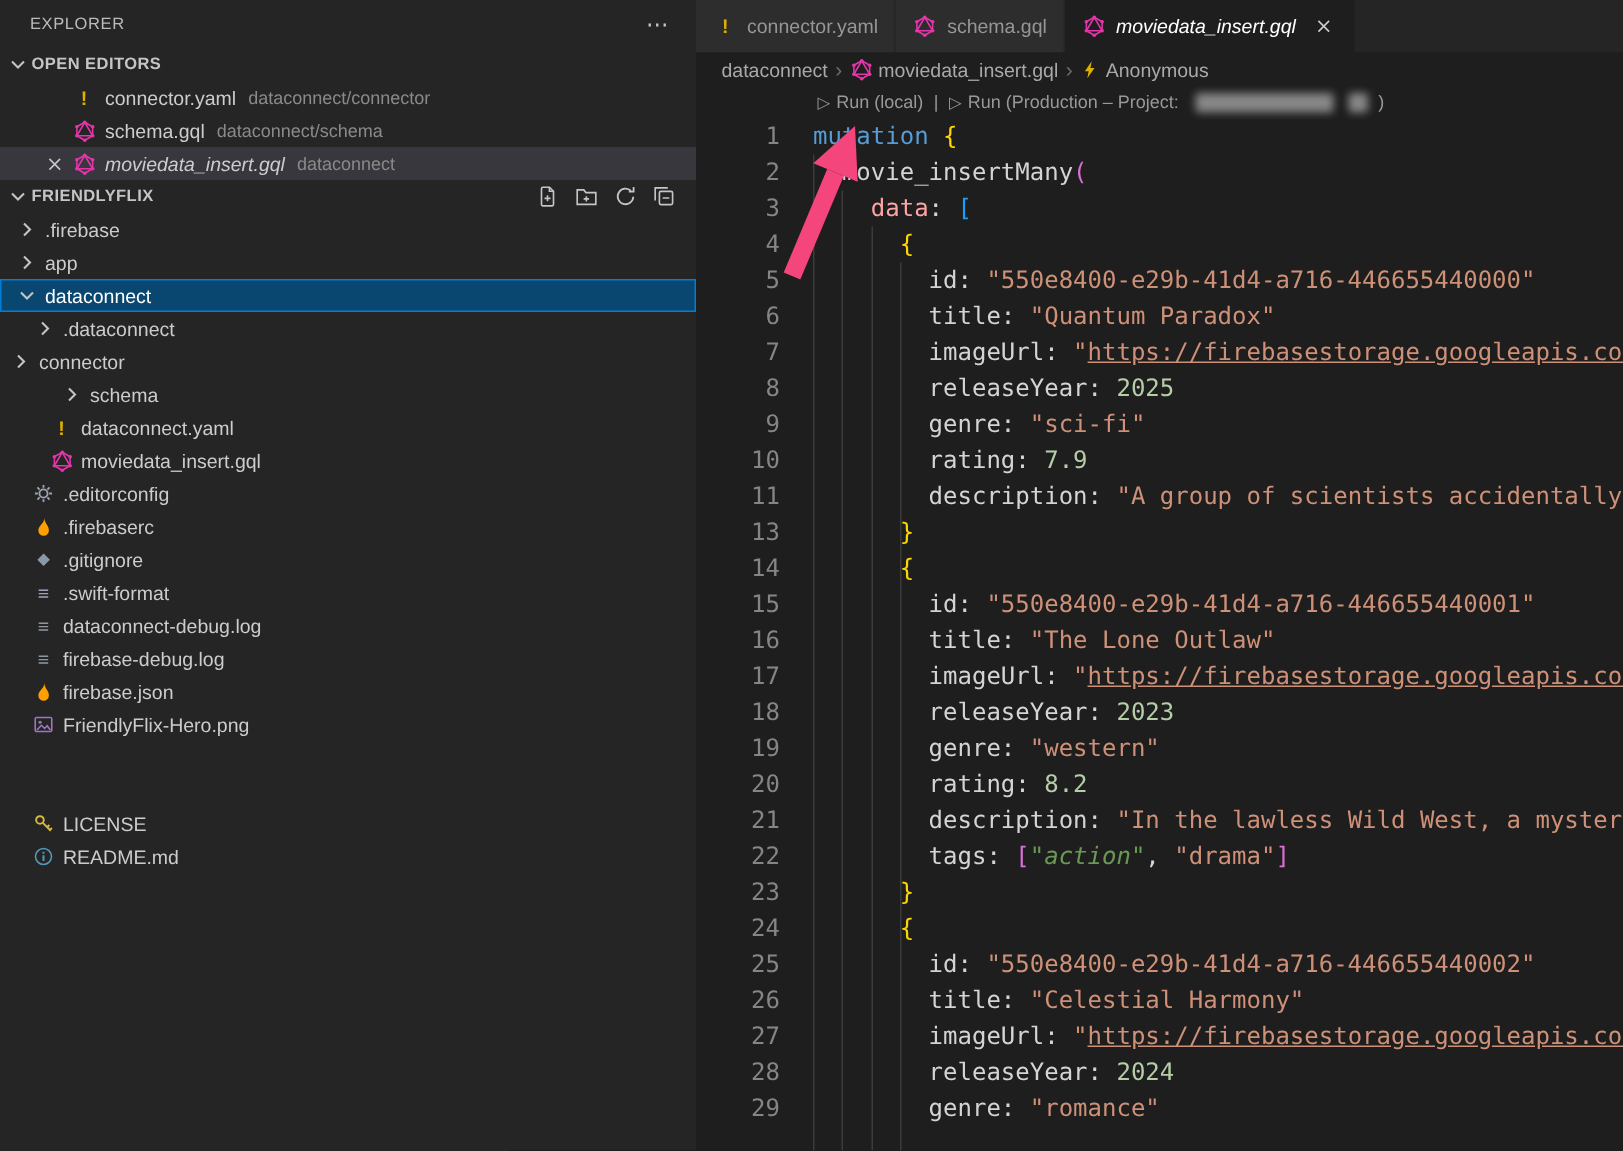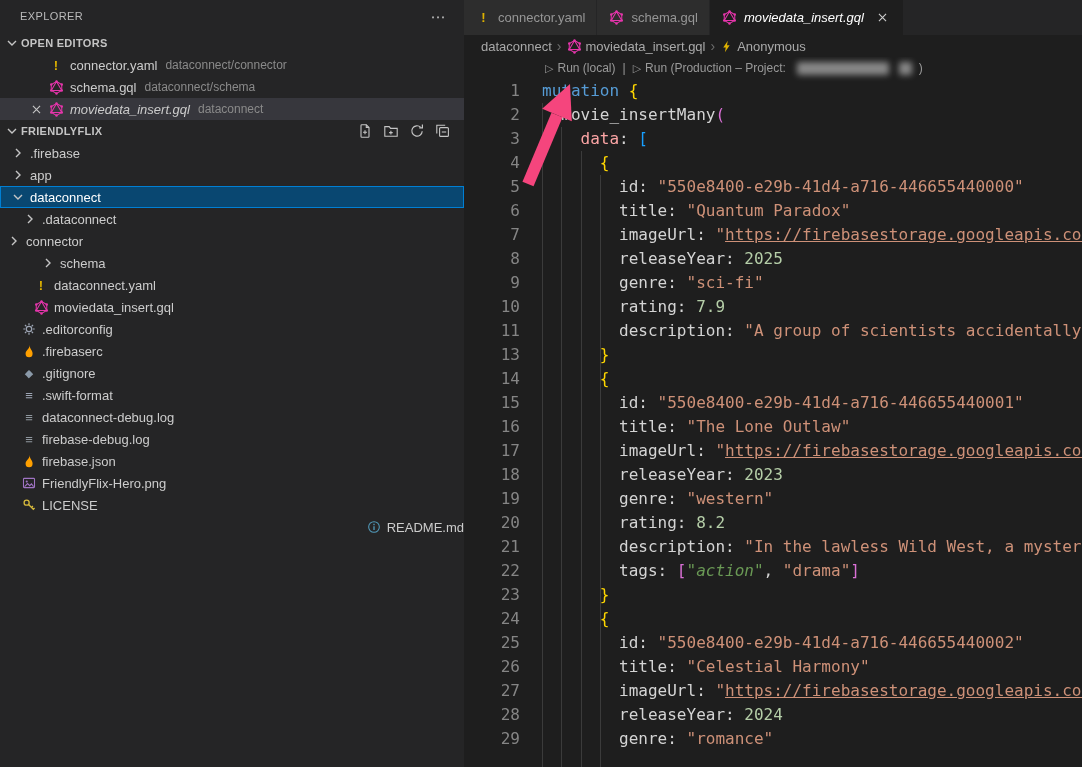--- a/index.html
+++ b/index.html
@@ -313,30 +313,30 @@
         <div class="t-row" style="padding-left: 20px;">
           <span class="ficon">
             <svg width="14" height="14" viewBox="0 0 16 16">
               <rect x="1.7" y="2.7" width="12.6" height="10.6" rx="1" fill="none" stroke="#a074c4" stroke-width="1.2"></rect>
               <circle cx="5.4" cy="6.3" r="1.2" fill="#a074c4"></circle>
               <path d="M3 12.2l3.4-3.6 2.4 2.4 2-2.1 2.4 3.3" fill="none" stroke="#a074c4" stroke-width="1.2"></path>
             </svg>
           </span>
           <span class="nm">FriendlyFlix-Hero.png</span>
         </div>
-        <div class="t-row" style="padding-left: 20px;">
+        <div class="t-row" style="padding-left: 20px; margin-top: 44px;">
           <span class="ficon">
             <svg width="14" height="14" viewBox="0 0 16 16">
               <circle cx="5.3" cy="5.3" r="2.9" fill="none" stroke="#d7ba3d" stroke-width="1.5"></circle>
               <path d="M7.5 7.5l6 6M10.8 10.8l1.7-1.7M12.9 12.9l1.5-1.5" stroke="#d7ba3d" stroke-width="1.5" fill="none"></path>
             </svg>
           </span>
           <span class="nm">LICENSE</span>
         </div>
-        <div class="t-row" style="padding-left: 20px; justify-content: flex-end;">
+        <div class="t-row" style="padding-left: 20px;">
           <span class="ficon">
             <svg width="14" height="14" viewBox="0 0 16 16">
               <circle cx="8" cy="8" r="6.1" fill="none" stroke="#519aba" stroke-width="1.2"></circle>
               <path d="M8 7v4.4M8 4.4v1.5" stroke="#519aba" stroke-width="1.5"></path>
             </svg>
           </span>
           <span class="nm">README.md</span>
         </div>
       </div>
   </aside>

